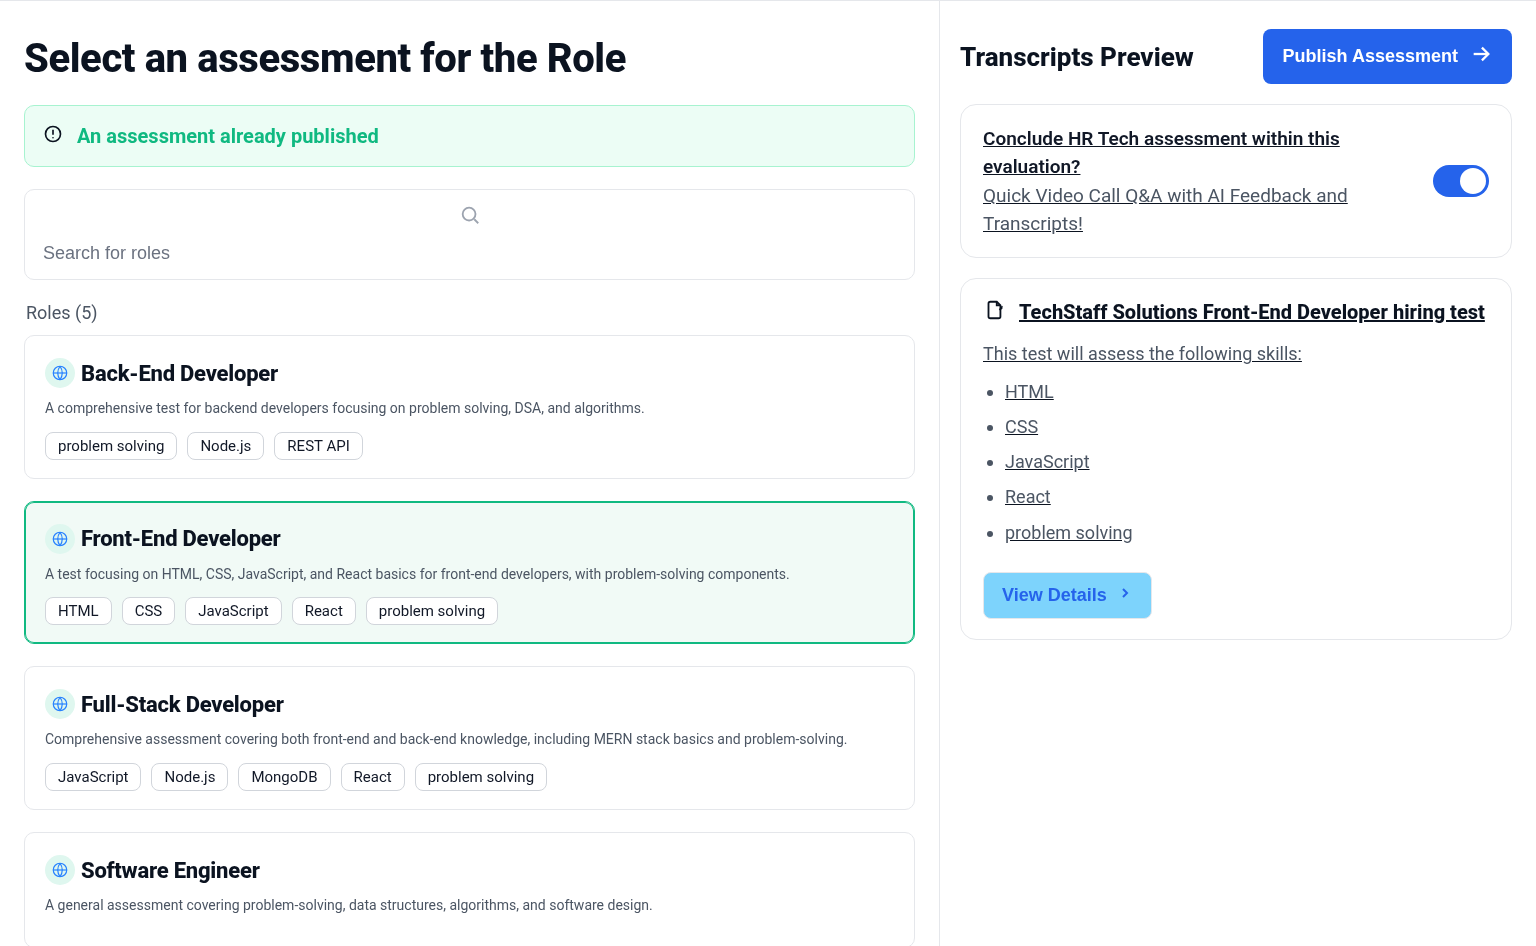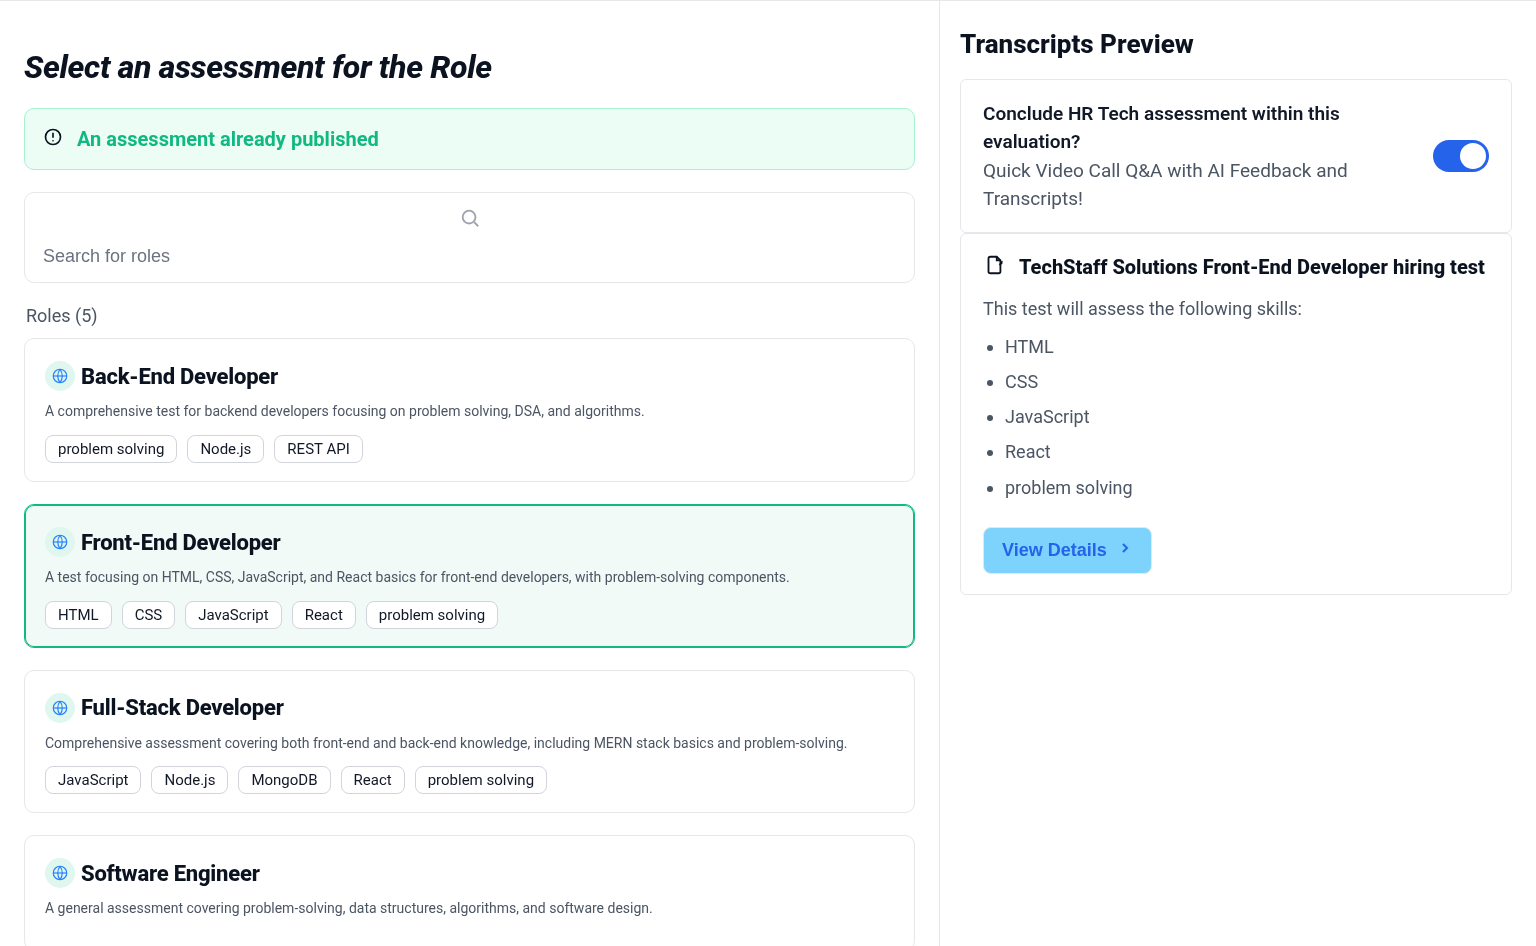--- a/index.html
+++ b/index.html
@@ -38,26 +38,25 @@
     padding:28px 24px 0 24px;
     border-right:1px solid var(--border);
     overflow:hidden;
   }
   .right{
     width:596px;
     flex:0 0 596px;
     padding:28px 24px 0 20px;
   }
   h1.page-title{
-    font-size:32px;
+    font-size:40px;
     line-height:1.2;
-    margin:19px 0 22px 0;
+    margin:6px 0 22px 0;
     font-weight:800;
     letter-spacing:-0.01em;
-    font-style:italic;
   }
   .alert{
     display:flex;
     align-items:center;
     gap:14px;
     border:1px solid var(--green-border);
     background:var(--green-bg);
     border-radius:10px;
     padding:18px 18px;
     margin-bottom:22px;
@@ -125,21 +124,21 @@
   
   .right-head{display:flex;align-items:center;justify-content:space-between;margin-bottom:20px;}
   .preview-title{font-size:26px;font-weight:800;}
   .btn-primary{
     display:inline-flex;align-items:center;gap:12px;
     background:var(--blue);color:#fff;border:none;border-radius:8px;
     padding:14px 20px;font-size:18px;font-weight:700;cursor:pointer;
   }
   .btn-primary svg{width:22px;height:22px;}
   .panel{
-    border:1px solid var(--border);border-radius:6px;padding:20px 22px;
+    border:1px solid var(--border);border-radius:16px;padding:20px 22px;margin-bottom:20px;text-decoration:underline;
   }
   .conclude{display:flex;align-items:center;gap:18px;}
   .conclude .copy{flex:1;}
   .conclude .q{font-size:19px;color:#111827;font-weight:600;line-height:1.45;}
   .conclude .sub{font-size:19px;color:var(--muted);margin-top:2px;line-height:1.45;}
   .toggle{
     width:56px;height:32px;border-radius:999px;background:var(--blue);position:relative;flex:0 0 auto;cursor:pointer;
   }
   .toggle .knob{position:absolute;top:3px;right:3px;width:26px;height:26px;background:#fff;border-radius:50%;}
   .test-head{display:flex;align-items:center;gap:14px;margin-bottom:18px;text-align:right;}
@@ -264,20 +263,29 @@
             <span class="role-title">Software Engineer</span>
           </div>
           <p class="role-desc">A general assessment covering problem-solving, data structures, algorithms, and software design.</p>
         </div>
       </div>
   </div>
 
   <div class="right">
     <div class="right-head">
       <div class="preview-title">Transcripts Preview</div>
+      <button class="btn-primary">
+        <span>Publish Assessment</span>
+        <span>
+          <svg viewBox="0 0 24 24" fill="none" stroke="currentColor" stroke-width="2.5">
+            <line x1="4" y1="12" x2="20" y2="12"></line>
+            <polyline points="13 5 20 12 13 19"></polyline>
+          </svg>
+        </span>
+      </button>
     </div>
 
     <div class="panel conclude">
       <div class="copy">
         <div class="q">Conclude HR Tech assessment within this evaluation?</div>
         <div class="sub">Quick Video Call Q&amp;A with AI Feedback and Transcripts!</div>
       </div>
       <div class="toggle">
         <div class="knob"></div>
       </div>

